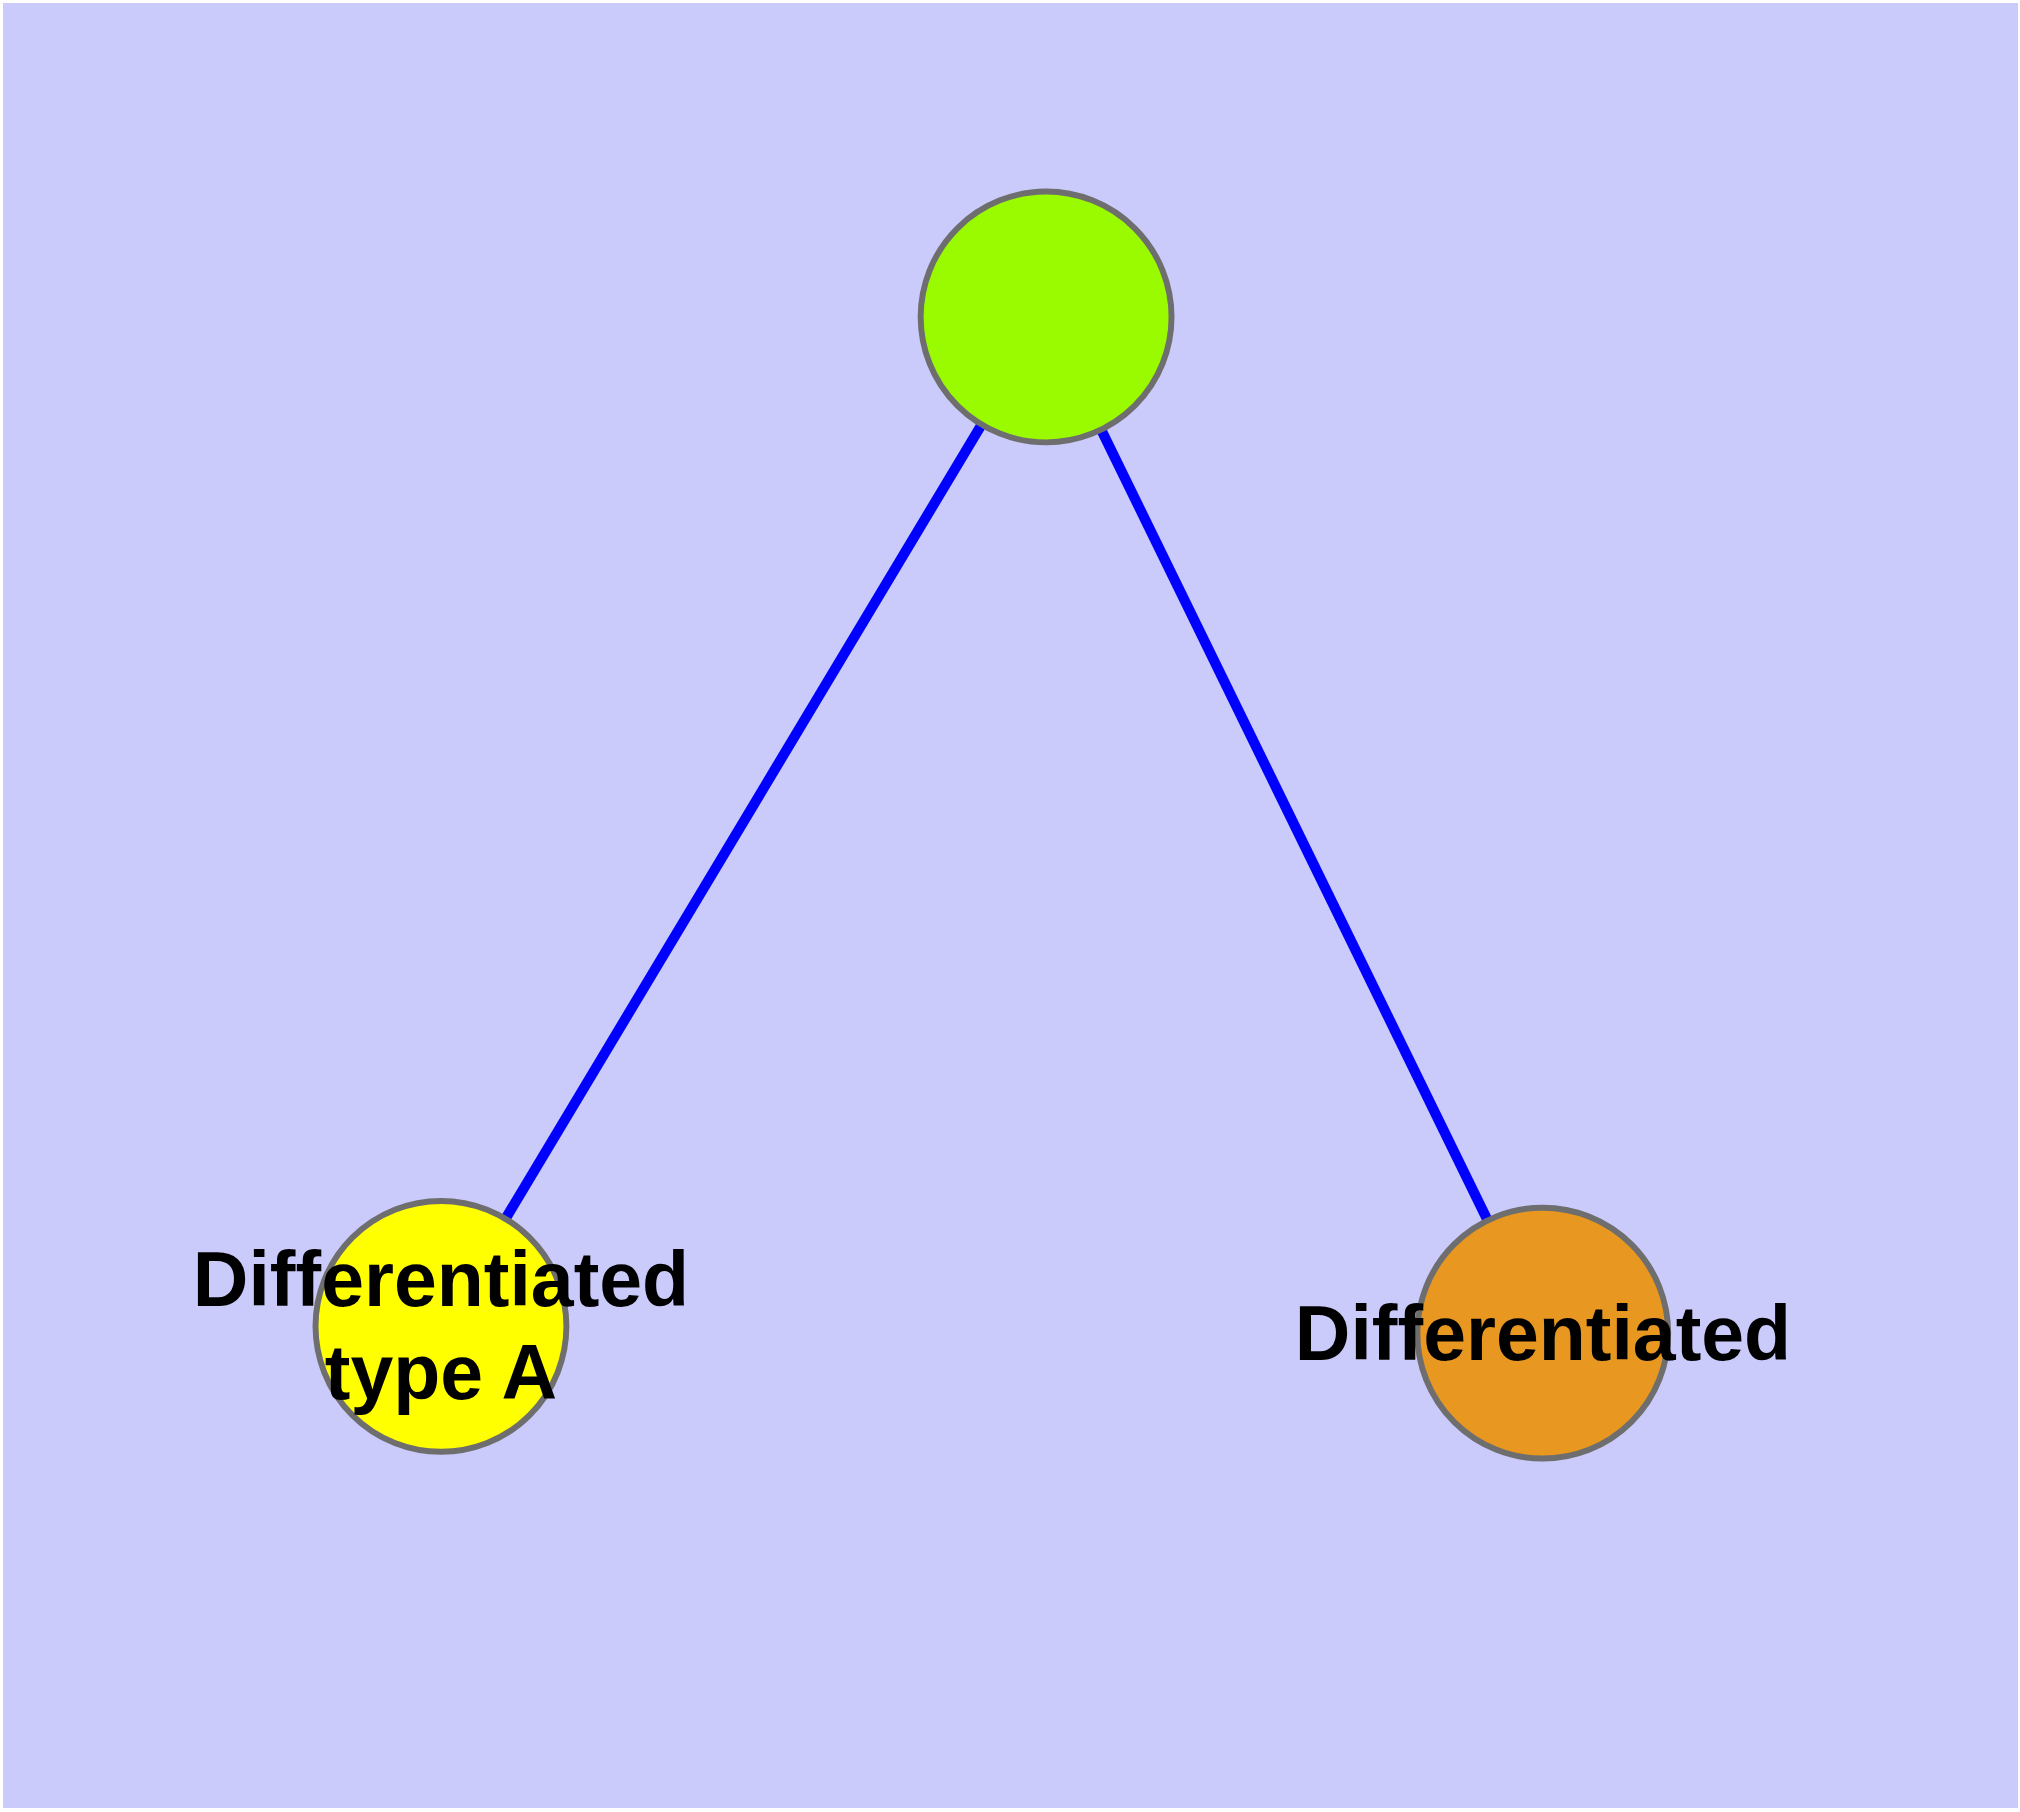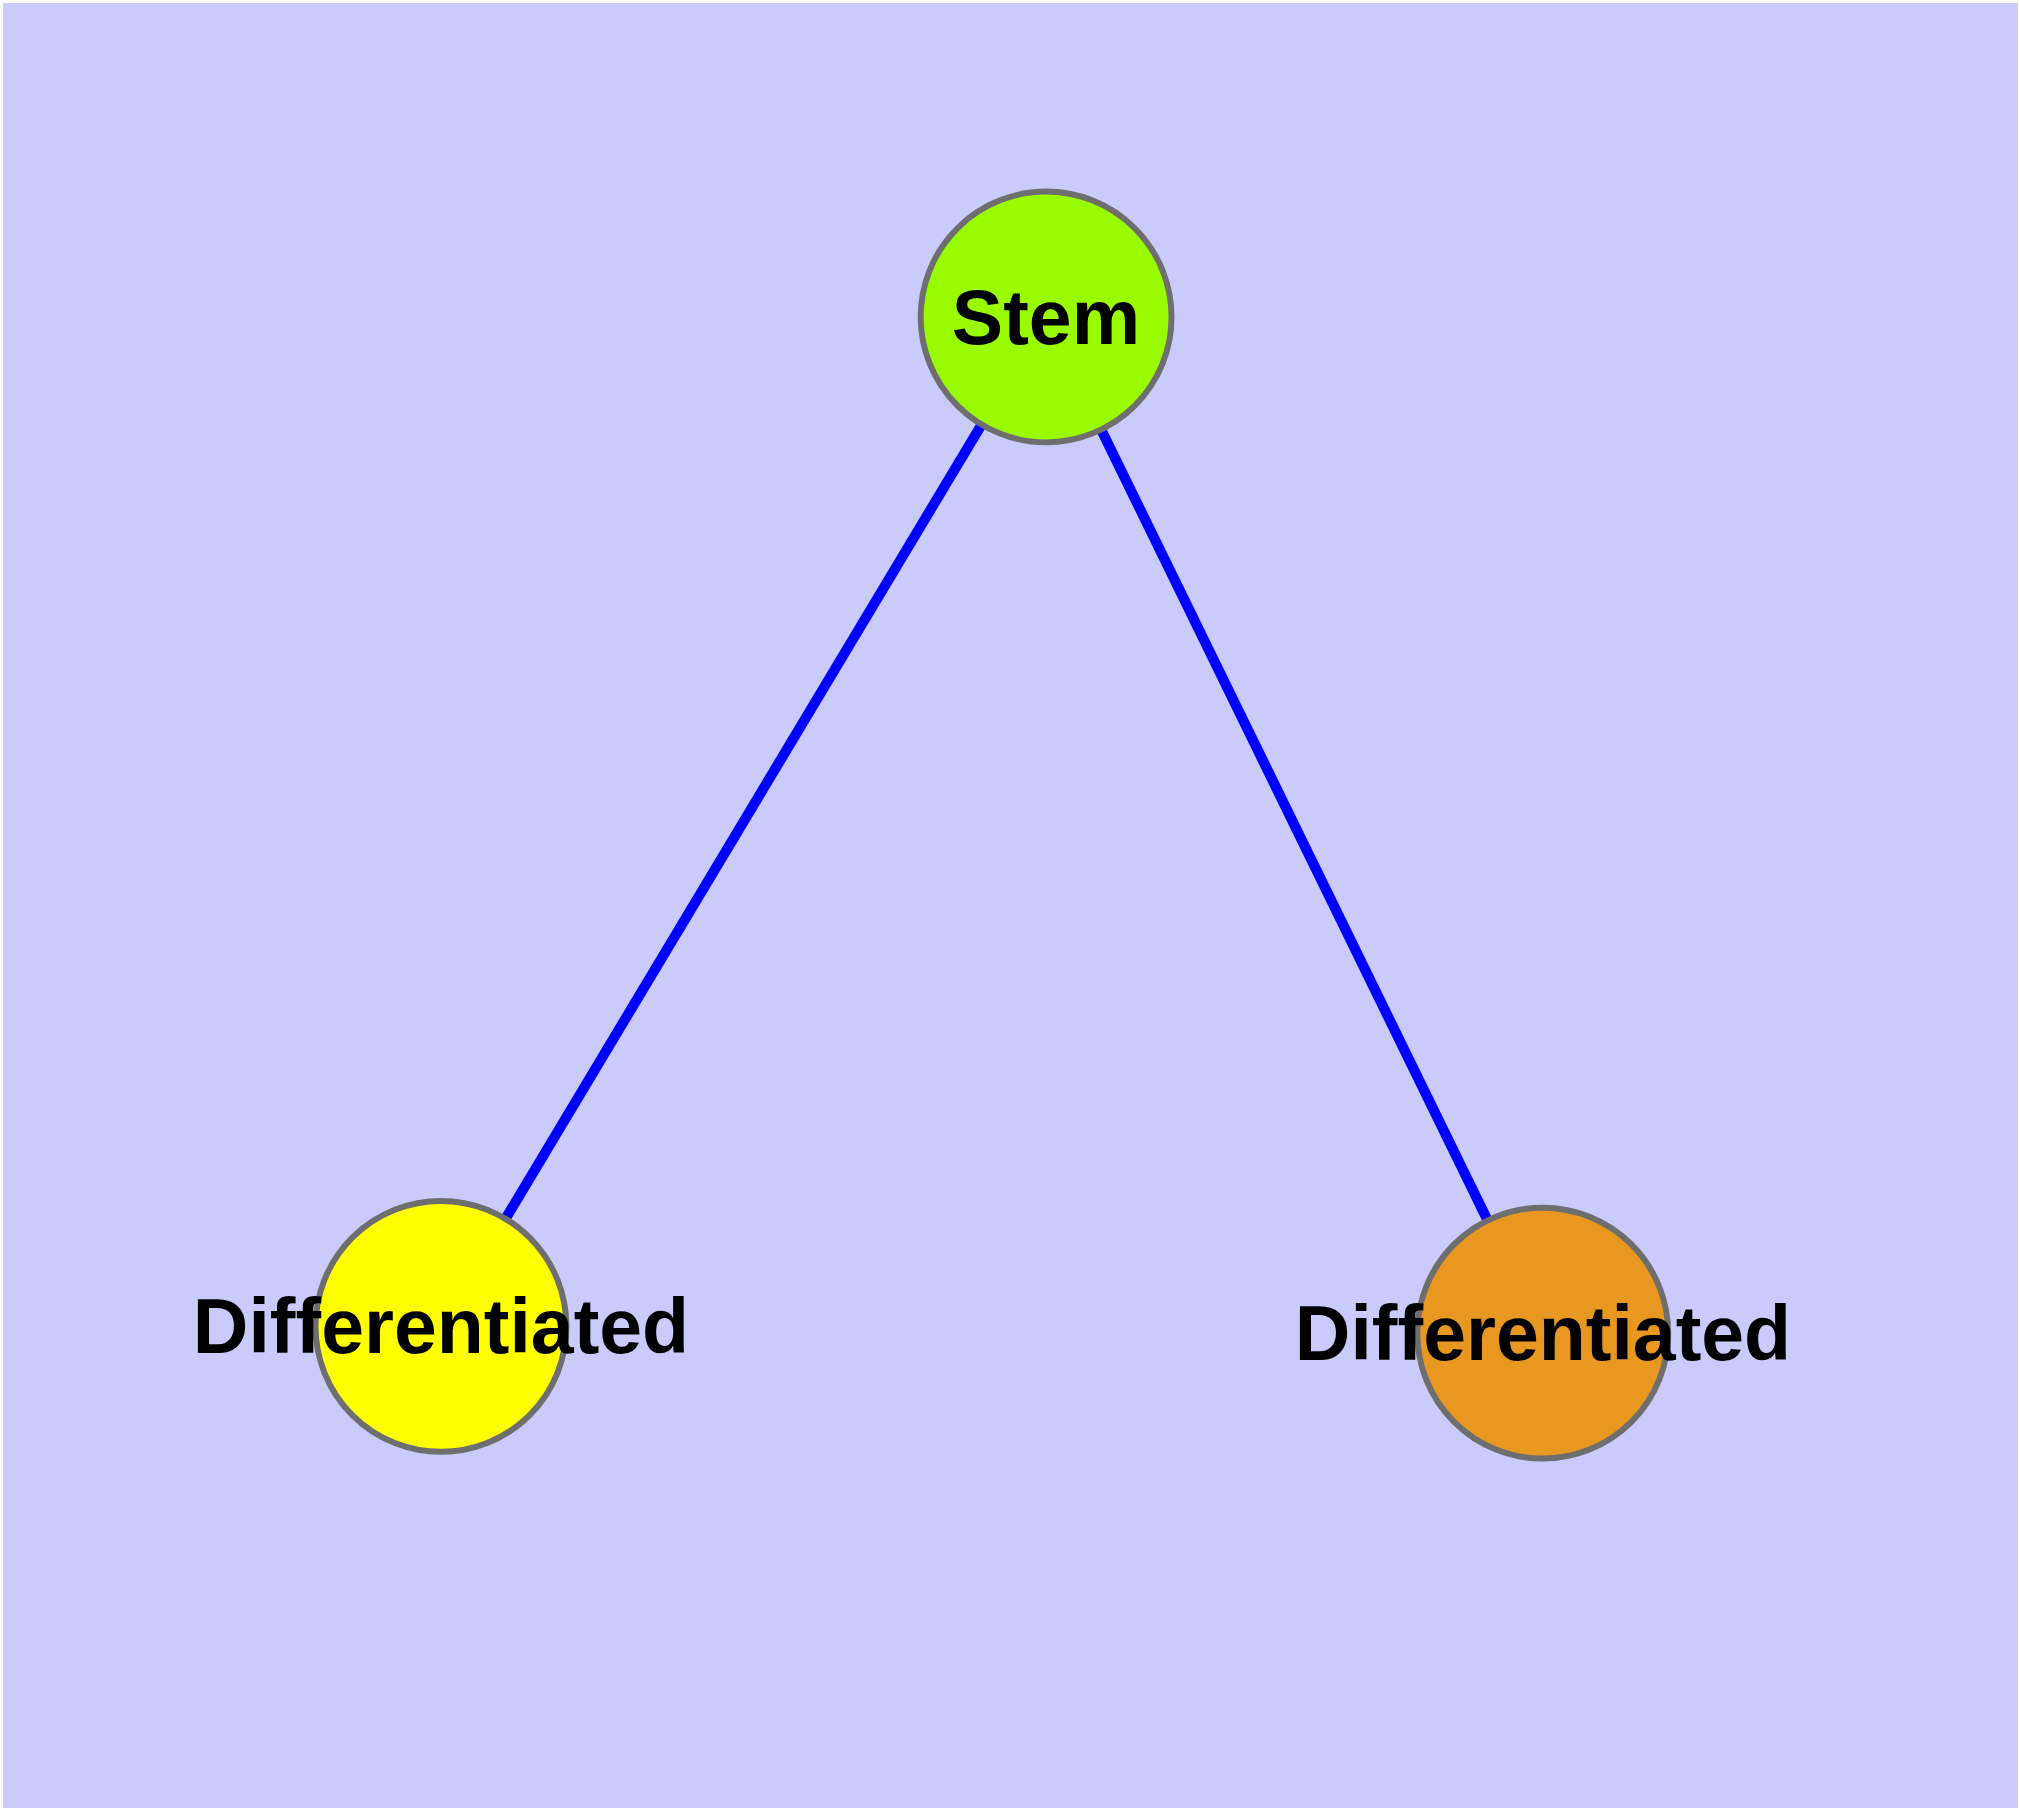--- a/index.html
+++ b/index.html
@@ -63,26 +63,24 @@
 
     <line class="edge" x1="1234" y1="374" x2="1820" y2="1573"></line>
 
     <circle class="node-circle" cx="1234" cy="374" r="148" fill="#9AFB00"></circle>
 
     <circle class="node-circle" cx="520" cy="1565" r="148" fill="#FFFF00"></circle>
 
     <circle class="node-circle" cx="1820" cy="1573" r="148" fill="#E89820"></circle>
   </svg>
 
-  <div class="node-label" style="left:1046px; top:317px;">
-    <div>Stem</div>
-  </div>
 
   <div class="node-label" style="left:441px; top:1326px;">
     <div>Differentiated</div>
+    <div>type A</div>
   </div>
 
   <div class="node-label" style="left:1543px; top:1333px;">
     <div>Differentiated</div>
   </div>
 
 </div>
 
 
 </body></html>

